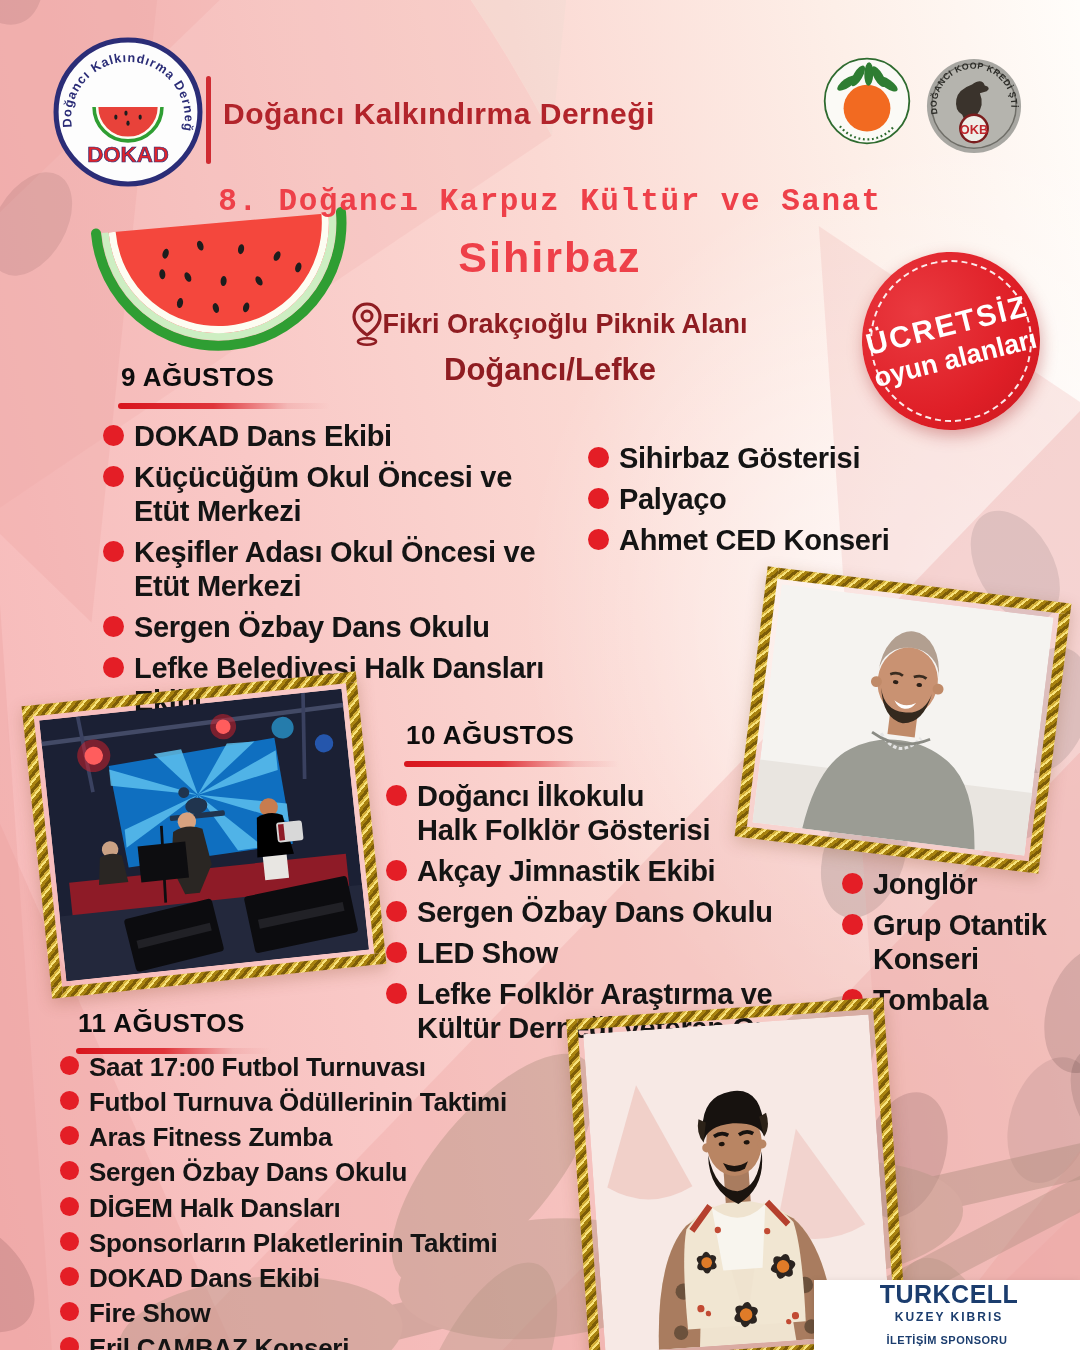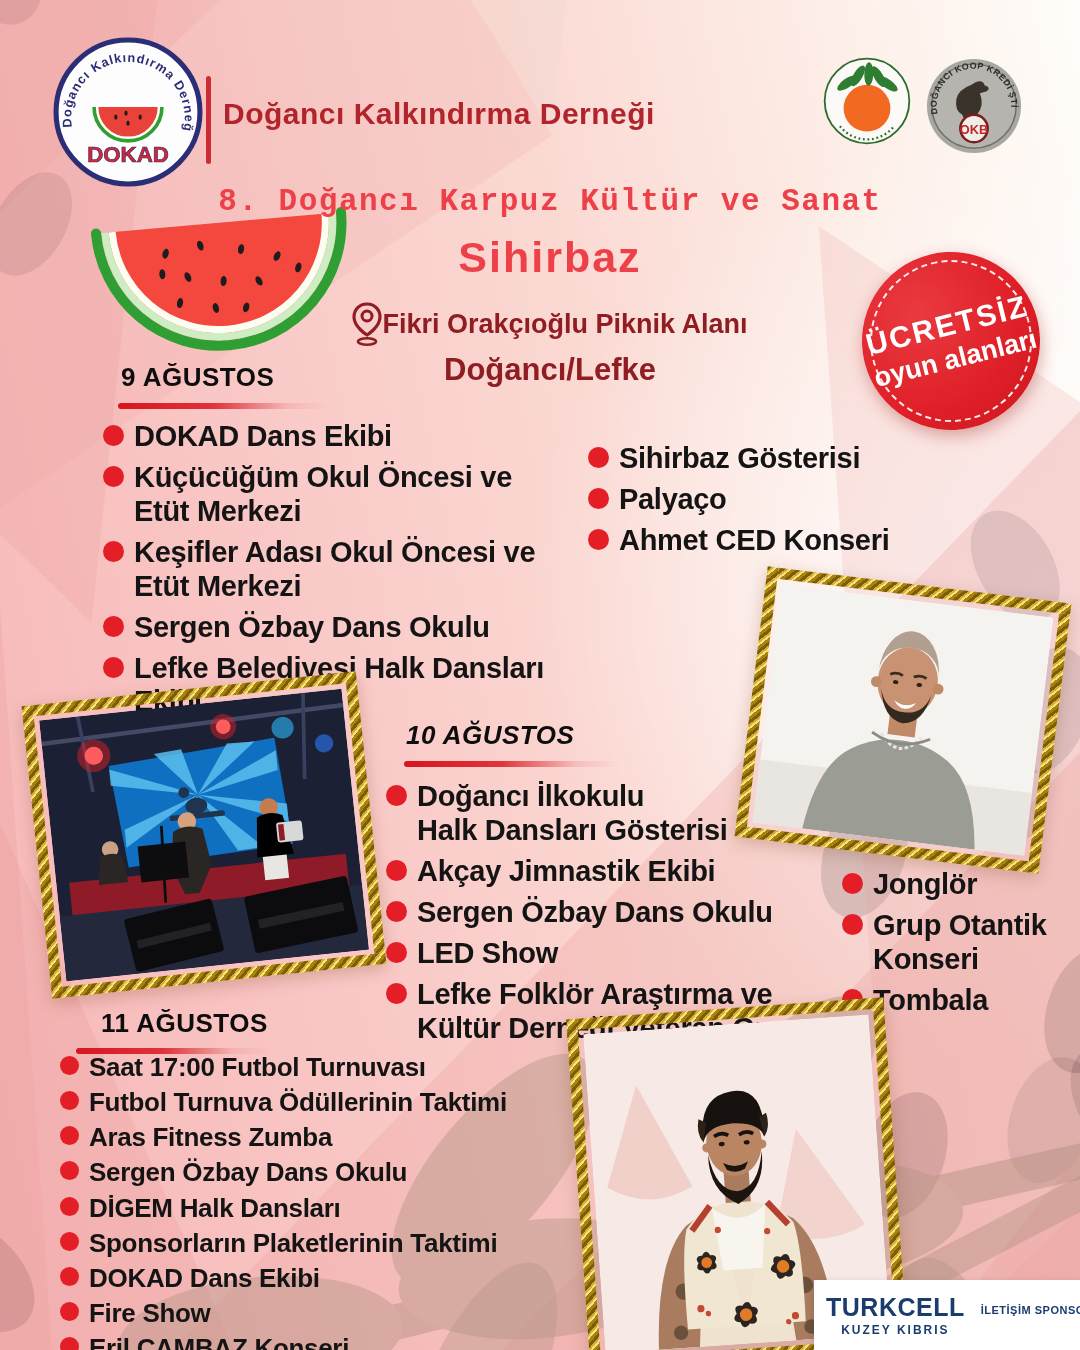--- a/index.html
+++ b/index.html
@@ -55,21 +55,21 @@
   
   .gframe { position:absolute; border:11px solid transparent;
     border-image:repeating-linear-gradient(135deg,#7c5c08 0 3px,#d4af37 3px 5px,#f7e27a 5px 7px,#a8820f 7px 10px) 11;
     box-shadow:0 5px 16px rgba(120,60,20,.25); }
   .gframe svg { position:absolute; inset:5px; width:calc(100% - 10px); height:calc(100% - 10px); }
   .ph-stage { left:36px; top:688px; width:336px; height:294px; transform:rotate(-6deg); }
   .ph-p1 { left:750px; top:584px; width:306px; height:272px; transform:rotate(7deg); }
   .ph-p2 { left:578px; top:1008px; width:318px; height:352px; transform:rotate(-4deg); }
 
   
-  .sponsor { left:814px; top:1280px; width:266px; height:70px; background:#fff; display:flex; align-items:center; padding:0 8px; box-shadow:0 2px 8px rgba(0,0,0,.12); }
+  .sponsor { left:814px; top:1280px; width:266px; height:70px; background:#fff; display:flex; align-items:center; padding:0 8px; box-shadow:0 2px 8px rgba(0,0,0,.12);flex-direction:column; }
   .sp-brandcol { display:flex; flex-direction:column; align-items:center; margin-left:4px; }
   .sp-brand { font-size:25px; font-weight:700; color:#1b3d6e; letter-spacing:.5px; }
   .sp-region { font-size:12px; font-weight:700; color:#1b3d6e; letter-spacing:2px; margin-top:1px; }
   .sp-div { width:2px; height:34px; background:#1b3d6e; margin:0 8px 10px 8px; }
   .sp-label { font-size:11px; font-weight:700; color:#1b3d6e; letter-spacing:.5px; margin-bottom:10px; white-space:nowrap; }
 </style>
 </head>
 <body>
 
 <div class="poster">
@@ -326,27 +326,27 @@
       <path d="M156 84 q8 -4 14 0" stroke="#3a2c20" stroke-width="3" fill="none"></path>
       <ellipse cx="137" cy="92" rx="3" ry="2.2" fill="#2c2018"></ellipse>
         <ellipse cx="163" cy="92" rx="3" ry="2.2" fill="#2c2018"></ellipse>
       <path d="M122 100 q6 34 28 36 q22 -2 28 -36 q-6 24 -28 24 q-22 0 -28 -24 z" fill="#34291e"></path>
       <path d="M138 112 q12 8 24 0 q-5 8 -12 8 q-7 0 -12 -8 z" fill="#fff"></path>
       <path d="M128 150 q22 28 44 0" stroke="#e4e4e4" stroke-width="3.4" stroke-dasharray="4 2.5" fill="none"></path>
       <path d="M118 150 q32 18 64 0" stroke="#8a8b84" stroke-width="3" fill="none"></path>
     </svg>
   </div>
 
-  <div class="abs shead" style="left:406px; top:720px;font-style:italic;">10 AĞUSTOS</div>
+  <div class="abs shead" style="left:406px; top:720px;">10 AĞUSTOS</div>
   <div class="abs sline" style="left:404px; top:761px; width:215px;"></div>
   <div class="abs" style="left:386px; top:780px; width:450px;">
     <div class="ev">
         <span class="dot"></span>
         <span class="etext">Doğancı İlkokulu
-Halk Dansları Gösterisi</span>
+Halk Folklör Gösterisi</span>
       </div>
     <div class="ev">
         <span class="dot"></span>
         <span class="etext">Akçay Jimnastik Ekibi</span>
       </div>
     <div class="ev">
         <span class="dot"></span>
         <span class="etext">Sergen Özbay Dans Okulu</span>
       </div>
     <div class="ev">
@@ -368,21 +368,21 @@
         <span class="dot"></span>
         <span class="etext">Grup Otantik
 Konseri</span>
       </div>
     <div class="ev">
         <span class="dot"></span>
         <span class="etext">Tombala</span>
       </div>
   </div>
 
-  <div class="abs shead" style="left:78px; top:1008px;margin-left:23px;">11 AĞUSTOS</div>
+  <div class="abs shead" style="left:78px; top:1008px;">11 AĞUSTOS</div>
   <div class="abs sline" style="left:76px; top:1048px; width:196px;"></div>
   <div class="abs s11" style="left:60px; top:1052px; width:520px;">
     <div class="ev">
         <span class="dot"></span>
         <span class="etext">Saat 17:00 Futbol Turnuvası</span>
       </div>
     <div class="ev">
         <span class="dot"></span>
         <span class="etext">Futbol Turnuva Ödüllerinin Taktimi</span>
       </div>

